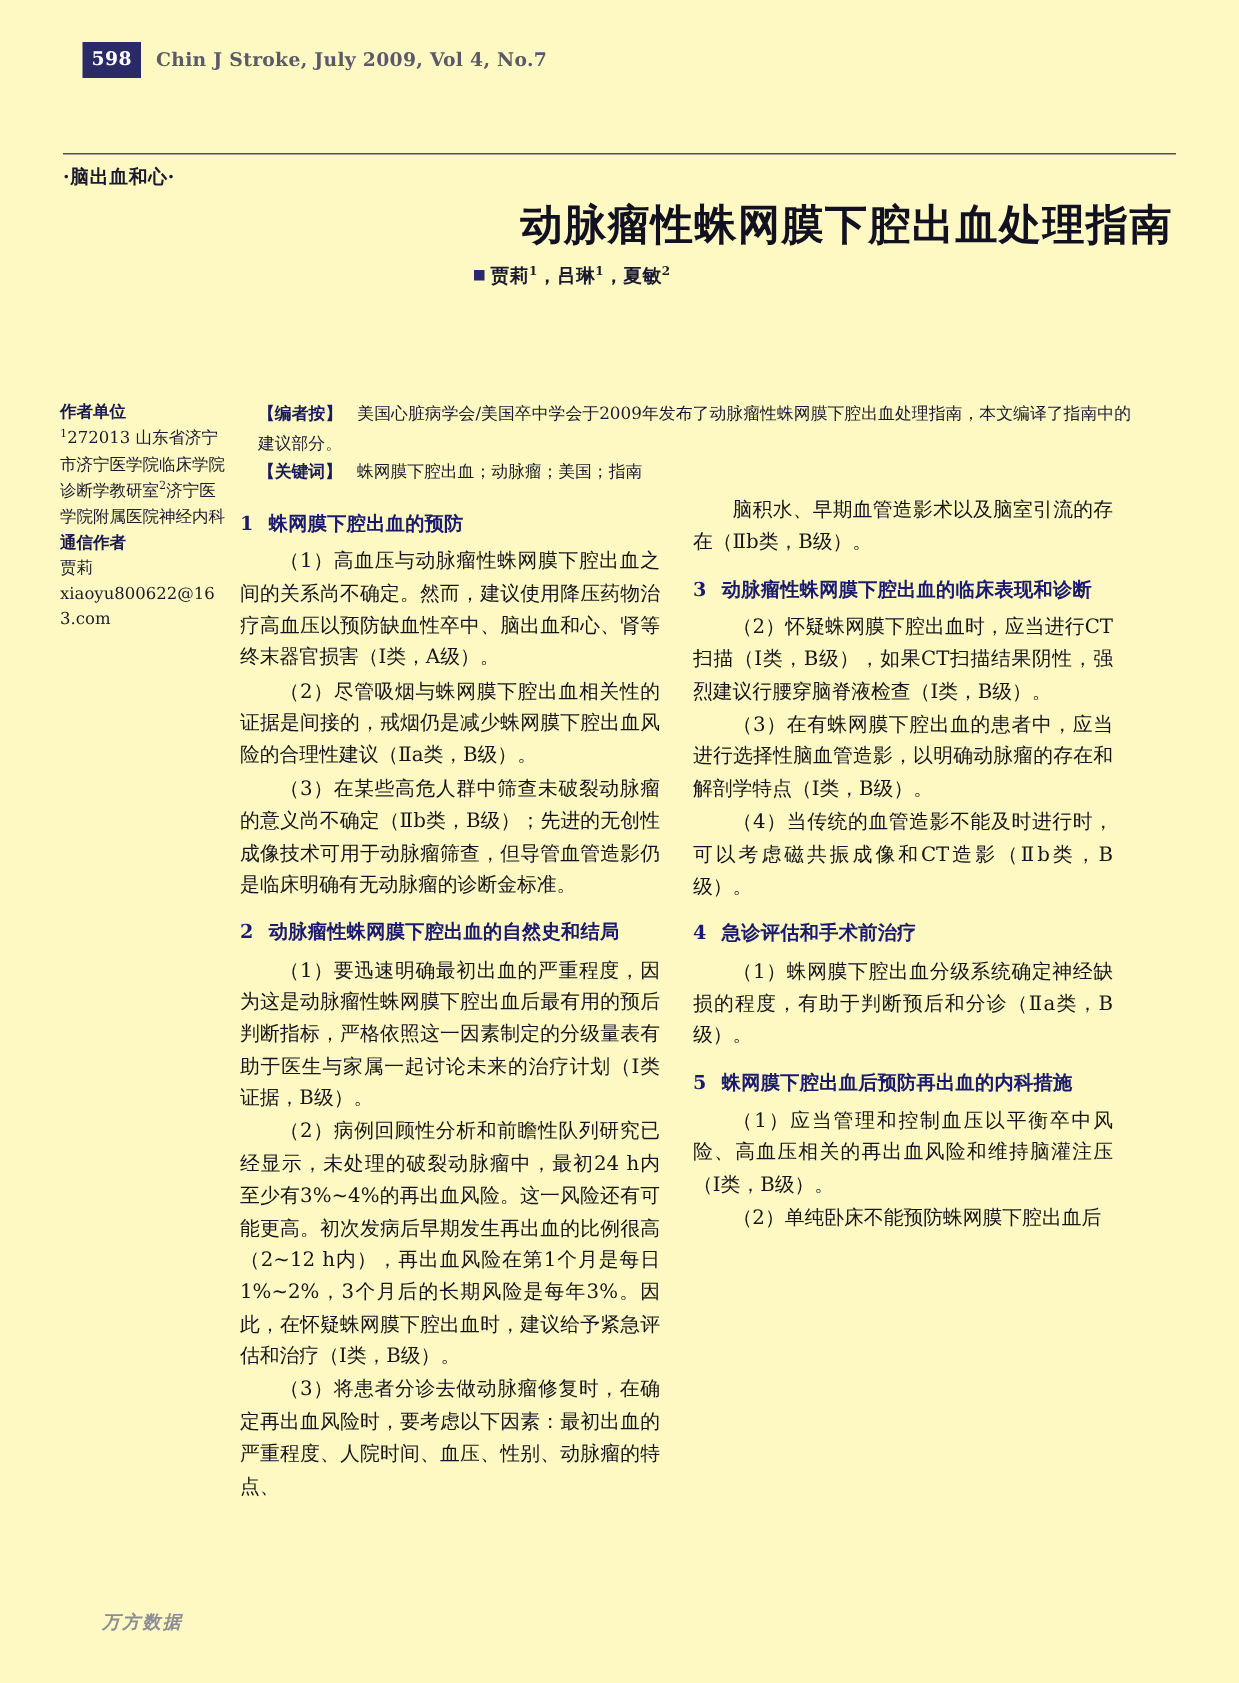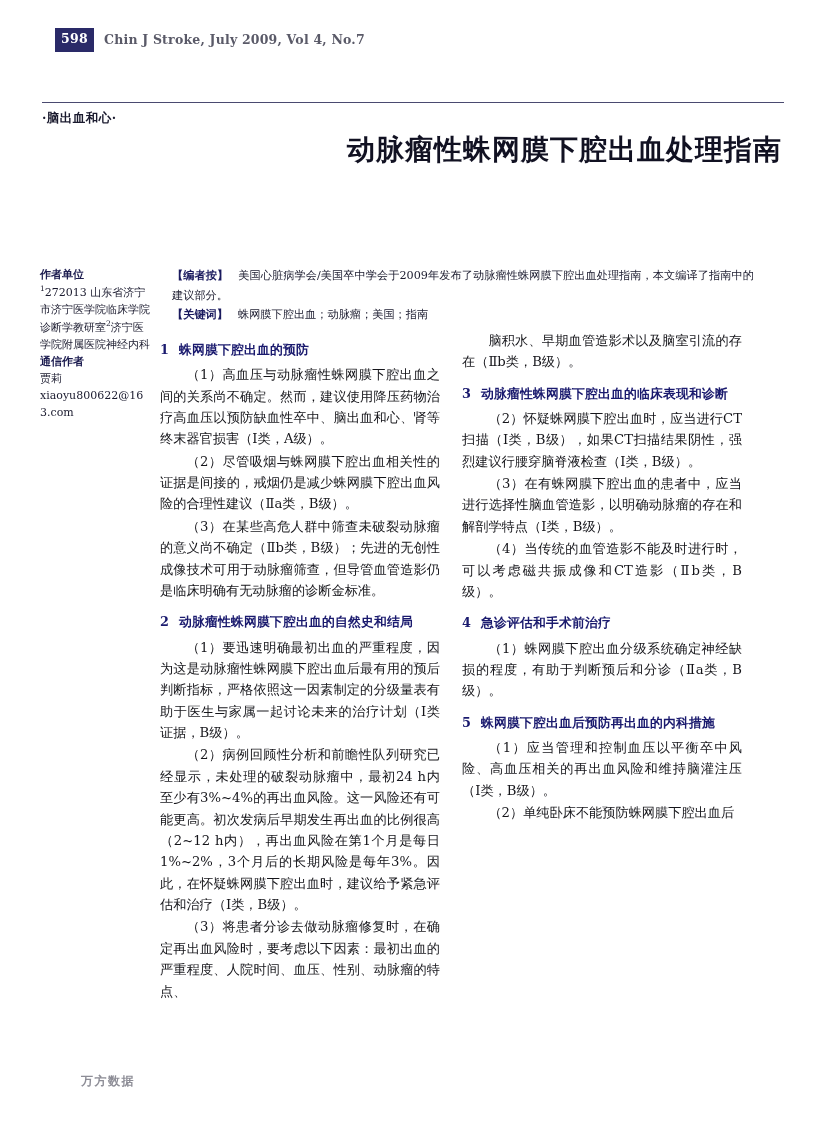--- a/index.html
+++ b/index.html
@@ -4,21 +4,21 @@
 <style>
   html, body {
     margin: 0;
     padding: 0;
     background: #7a7a7a;
   }
   .page {
     position: relative;
     width: 826px;
     height: 1122px;
-    background: #ffffff;
+    background: #fef9c3;
     margin: 0 auto;
     overflow: hidden;
     font-family: "DejaVu Serif", "Liberation Serif", serif;
     color: #1a1a1a;
     box-sizing: border-box;
   }
 
   
   .runhead {
     position: absolute;
@@ -169,43 +169,48 @@
     text-align: justify;
     text-justify: inter-character;
     text-indent: 2em;
     margin: 0 0 1px 0;
     color: #15151a;
   }
 
   
   .footer-mark {
     position: absolute;
-    left: 81px;
+    left: 68px;
     bottom: 32px;
     font-size: 12px;
     font-weight: bold;
     color: #8d8d96;
     letter-spacing: 1.5px;
+    font-style: italic;
   }
 </style>
 </head>
 <body>
 
 <div class="page">
 
   <div class="runhead">
     <span class="page-badge">598</span>
     <span class="journal-line">Chin J Stroke, July 2009, Vol 4, No.7</span>
   </div>
 
   <div class="top-rule"></div>
   <div class="category">·脑出血和心·</div>
 
   <div class="title-block">
     <div class="article-title">动脉瘤性蛛网膜下腔出血处理指南</div>
+    <div class="authors">
+      <span class="sq-bullet"></span>
+      <span>贾莉<sup>1</sup>，吕琳<sup>1</sup>，夏敏<sup>2</sup></span>
+    </div>
   </div>
 
   <div class="sidebar">
     <span class="lbl">作者单位</span>
     <span class="body"><sup>1</sup>272013 山东省济宁市济宁医学院临床学院诊断学教研室<sup>2</sup>济宁医学院附属医院神经内科</span>
     <span class="lbl">通信作者</span>
     <span class="body">贾莉</span>
     <span class="body">xiaoyu800622@163.com</span>
   </div>
 

